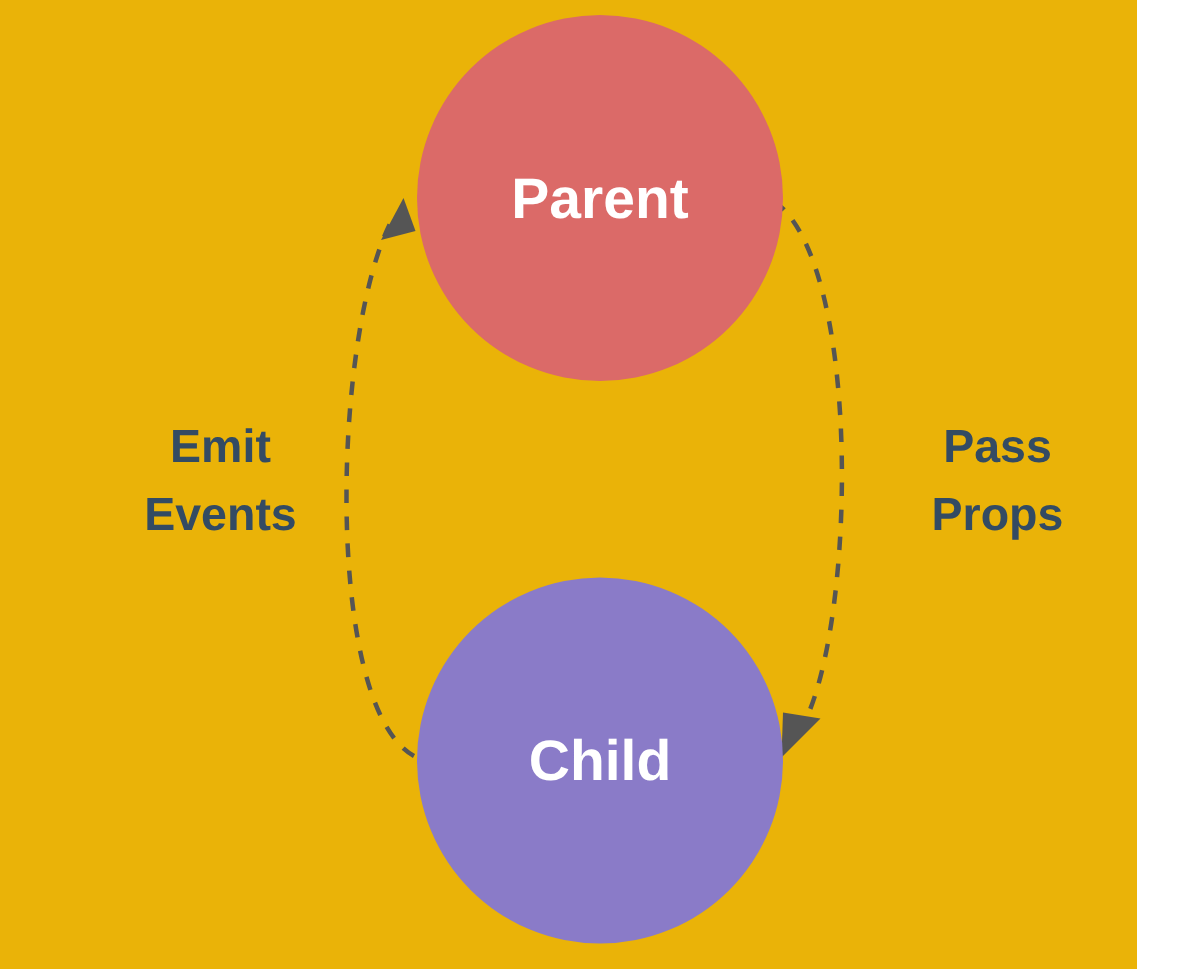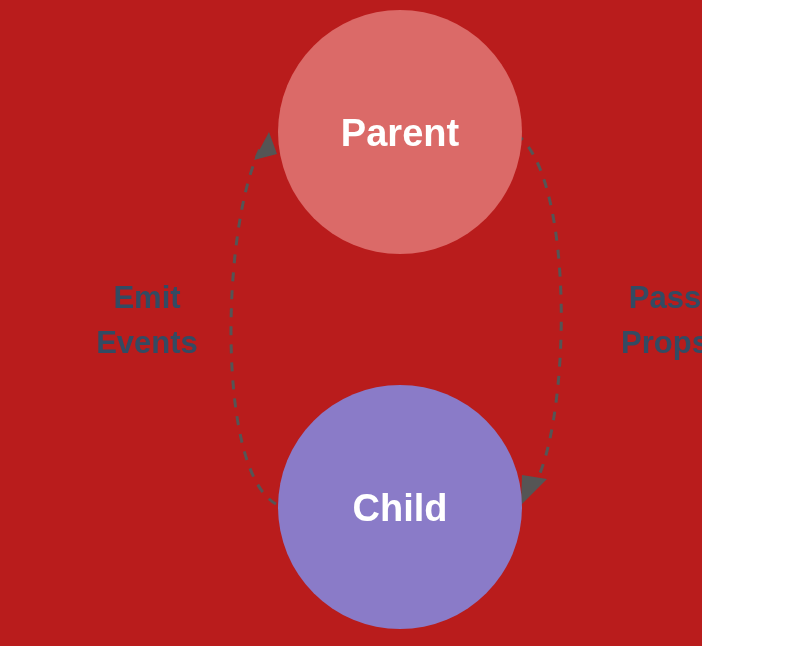--- a/index.html
+++ b/index.html
@@ -5,23 +5,23 @@
   html, body {
     margin: 0;
     padding: 0;
     background: #ffffff;
   }
   body {
     font-family: "Liberation Sans", sans-serif;
   }
   #canvas {
     position: relative;
-    width: 702px;
+    width: 758px;
     height: 646px;
-    background: #b91c1c;
+    background: #eab308;
     overflow: hidden;
   }
   #diagram-svg {
     position: absolute;
     left: 0;
     top: 0;
     width: 790px;
     height: 646px;
     display: block;
   }

